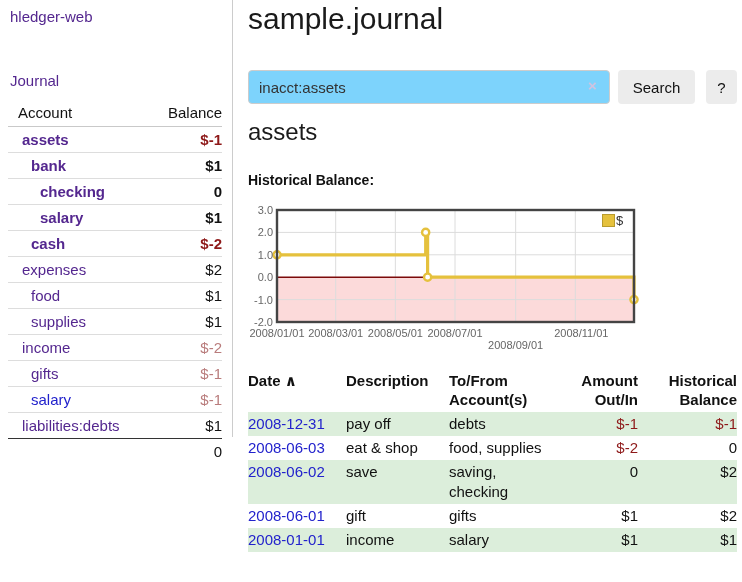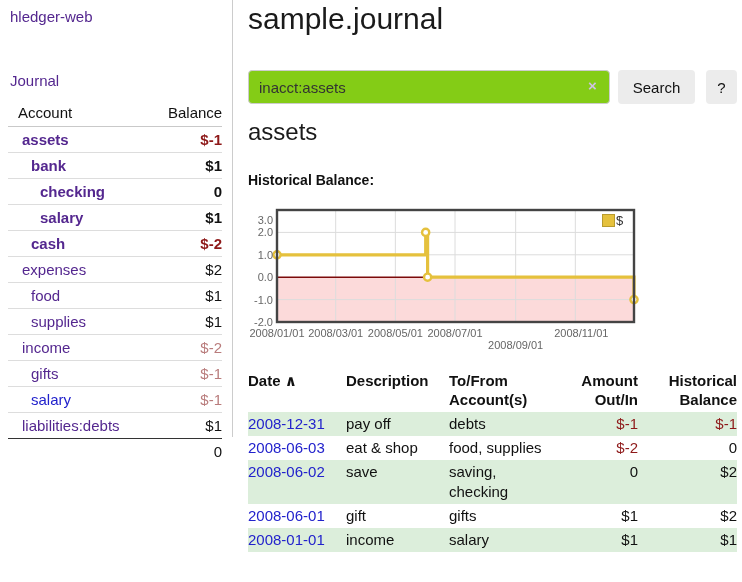--- a/index.html
+++ b/index.html
@@ -37,21 +37,21 @@
   #sidebar-table td.neg-muted{color:var(--neg-muted)}
   #sidebar-table tr.total-row td{border-top:1px solid #333}
   .acct-link{color:var(--link-purple)}
   .acct-link.blue{color:var(--link-blue)}
 
   
   #page-title{position:absolute;left:248px;top:2px;font-size:30px;font-weight:400;color:#1a1a1a}
   #search-input{
     position:absolute;left:248px;top:70px;width:362px;height:34px;
     border:1px solid #ccc;border-radius:4px;padding:0 26px 0 10px;font-size:15px;color:#333;
-    font-family:inherit;background:#84cc16;
+    font-family:inherit;background:#7dd3fc;
   }
   #search-clear{position:absolute;left:588px;top:77px;color:#cfc3e0;font-weight:700;font-size:15px;cursor:pointer}
   .btn{
     position:absolute;top:70px;height:34px;border:none;border-radius:4px;background:#ececec;
     font-family:inherit;font-size:15px;color:#111;cursor:pointer;text-align:center;
   }
   #search-button{left:618px;width:77px}
   #help-button{left:706px;width:31px}
 
   
@@ -182,21 +182,21 @@
       <circle cx="0" cy="44.800000000000004" r="3.6" fill="#fff" stroke="#e5c13d" stroke-width="2.4"></circle>
       <circle cx="148.66849315068492" cy="22.400000000000002" r="3.6" fill="#fff" stroke="#e5c13d" stroke-width="2.4"></circle>
       <circle cx="150.62465753424658" cy="67.2" r="3.6" fill="#fff" stroke="#e5c13d" stroke-width="2.4"></circle>
       <circle cx="357" cy="89.60000000000001" r="3.6" fill="#fff" stroke="#e5c13d" stroke-width="2.4"></circle>
       <rect x="0" y="0" width="357" height="112" fill="none" stroke="#444" stroke-width="2.4"></rect>
     </svg>
   <div id="chart-legend">
     <span id="legend-swatch"></span>
     <span id="legend-label">$</span>
   </div>
-<div class="ytick" style="top: 13px;">3.0</div>
+<div class="ytick" style="top: 3px;">3.0</div>
     <div class="ytick" style="top: 25.4px;">2.0</div>
     <div class="ytick" style="top: 47.8px;">1.0</div>
     <div class="ytick" style="top: 70.2px;">0.0</div>
     <div class="ytick" style="top: 92.6px;">-1.0</div>
     <div class="ytick" style="top: 115px;">-2.0</div>
     <div class="xtick" style="left: -6px;">2008/01/01</div>
     <div class="xtick" style="left: 52.6849px;">2008/03/01</div>
     <div class="xtick" style="left: 112.348px;">2008/05/01</div>
     <div class="xtick" style="left: 172.011px;">2008/07/01</div>
     <div class="xtick" style="left: 232.652px; margin-top: 12px;">2008/09/01</div>

